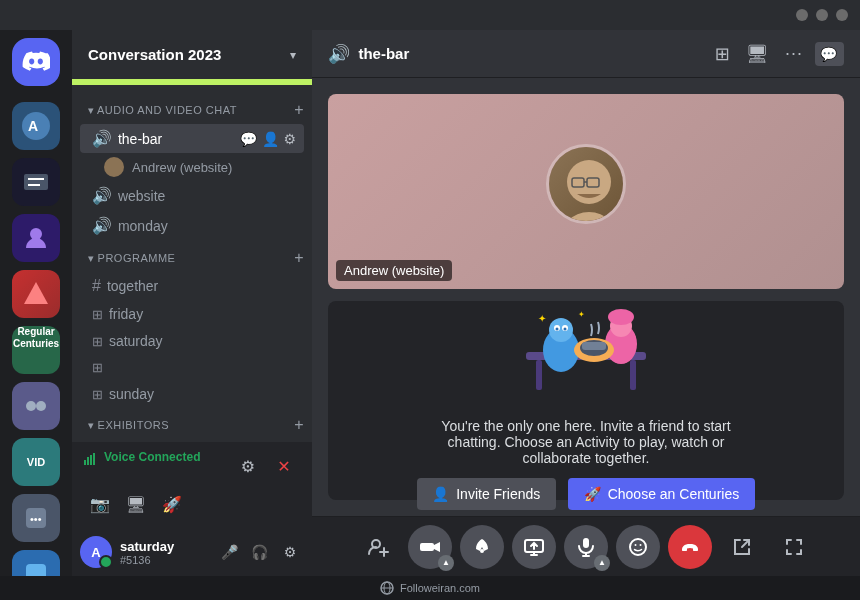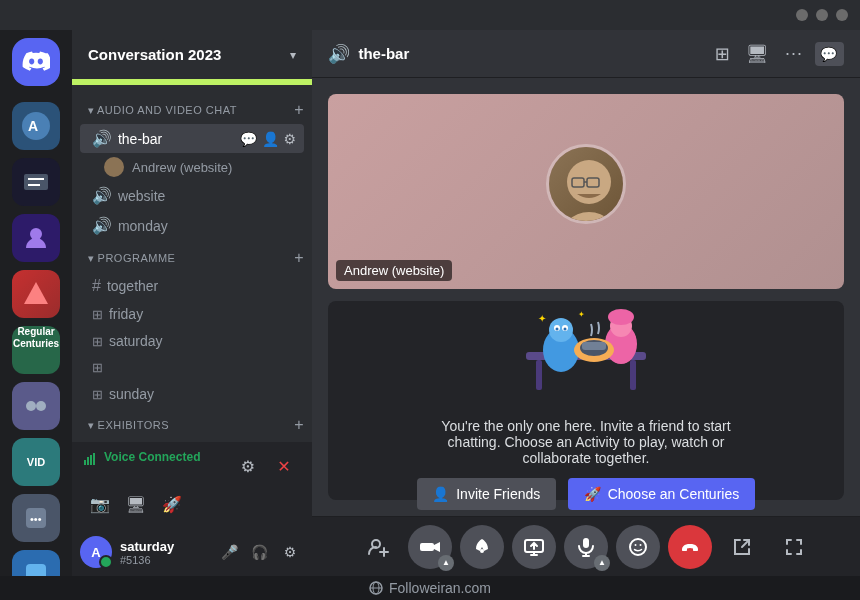--- a/index.html
+++ b/index.html
@@ -169,21 +169,21 @@
     .bottom-icon-btn {
       width: 44px; height: 44px; display: flex; align-items: center; justify-content: center;
       color: #b5bac1; cursor: pointer; font-size: 20px; border-radius: 8px;
     }
 
     
     .watermark {
       height: 24px; background: #1a1b1e; display: flex; align-items: center;
       justify-content: center; gap: 6px; flex-shrink: 0;
     }
-    .watermark-text { color: #949ba4; font-size: 14px; }
+    .watermark-text { color: #949ba4; font-size: 11px; }
 
     
     ::-webkit-scrollbar { width: 4px; }
     ::-webkit-scrollbar-track { background: transparent; }
     ::-webkit-scrollbar-thumb { background: #1a1b1e; border-radius: 2px; }
 
     
     .s1 { background: #5865f2; }
   </style>
 </head>

